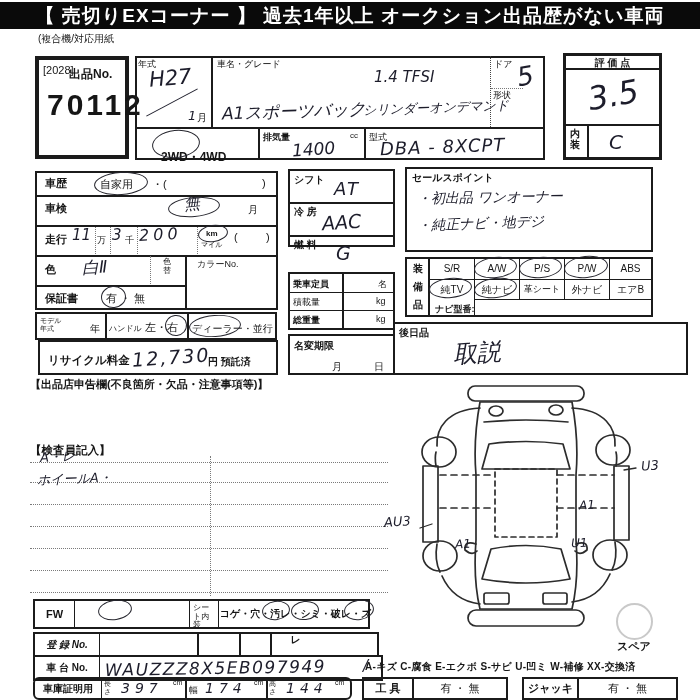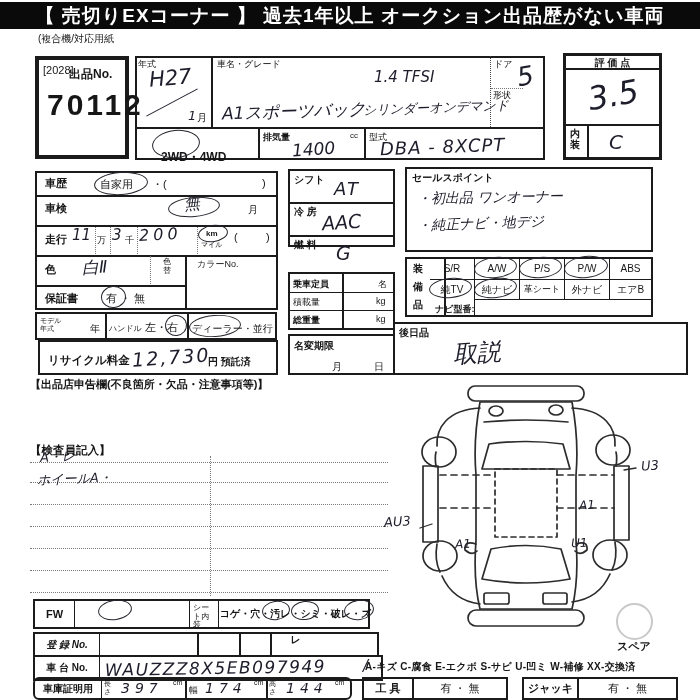--- a/index.html
+++ b/index.html
@@ -167,21 +167,21 @@
     <span class="t" style="left:84px;top:24px;font-size:10px;">日</span>
   </div>
 
   <div class="b" style="left:405px;top:167px;width:248px;height:85px;">
     <span class="t" style="left:5px;top:2px;font-size:10px;font-weight:bold;">セールスポイント</span>
     <span class="t hw" style="left:10px;top:20px;font-size:14px;transform:rotate(-1deg);">・初出品 ワンオーナー</span>
     <span class="t hw" style="left:10px;top:46px;font-size:14px;transform:rotate(-2deg);">・純正ナビ・地デジ</span>
   </div>
 
   <div class="b" style="left:405px;top:257px;width:248px;height:60px;">
-    <div class="cell" style="left:0;top:0;width:39px;height:56px;border-right:2px solid #1b1b1b;">
+    <div class="cell" style="left:0;top:0;width:23px;height:56px;border-right:2px solid #1b1b1b;">
       <span class="t stack" style="left:6px;top:1px;width:12px;font-size:10px;font-weight:bold;line-height:18px;">装備品</span>
     </div>
     <div class="cell" style="left:23px;top:0;width:45px;height:21px;border-right:1.5px solid #1b1b1b;border-bottom:1.5px solid #1b1b1b;text-align:center;font-size:10px;line-height:20px;">S/R</div>
     <div class="cell" style="left:68px;top:0;width:45px;height:21px;border-right:1.5px solid #1b1b1b;border-bottom:1.5px solid #1b1b1b;text-align:center;font-size:10px;line-height:20px;">A/W</div>
     <div class="cell" style="left:113px;top:0;width:45px;height:21px;border-right:1.5px solid #1b1b1b;border-bottom:1.5px solid #1b1b1b;text-align:center;font-size:10px;line-height:20px;">P/S</div>
     <div class="cell" style="left:158px;top:0;width:45px;height:21px;border-right:1.5px solid #1b1b1b;border-bottom:1.5px solid #1b1b1b;text-align:center;font-size:10px;line-height:20px;">P/W</div>
     <div class="cell" style="left:203px;top:0;width:41px;height:21px;border-bottom:1.5px solid #1b1b1b;text-align:center;font-size:10px;line-height:20px;">ABS</div>
     <div class="cell" style="left:23px;top:21px;width:45px;height:36px;border-right:1.5px solid #1b1b1b;border-bottom:1.5px solid #1b1b1b;text-align:center;font-size:10px;line-height:19px;">純TV</div>
     <div class="cell" style="left:68px;top:21px;width:45px;height:20px;border-right:1.5px solid #1b1b1b;border-bottom:1.5px solid #1b1b1b;text-align:center;font-size:10px;line-height:19px;">純ナビ</div>
     <div class="cell" style="left:113px;top:21px;width:45px;height:20px;border-right:1.5px solid #1b1b1b;border-bottom:1.5px solid #1b1b1b;text-align:center;font-size:9px;line-height:19px;">革シート</div>

